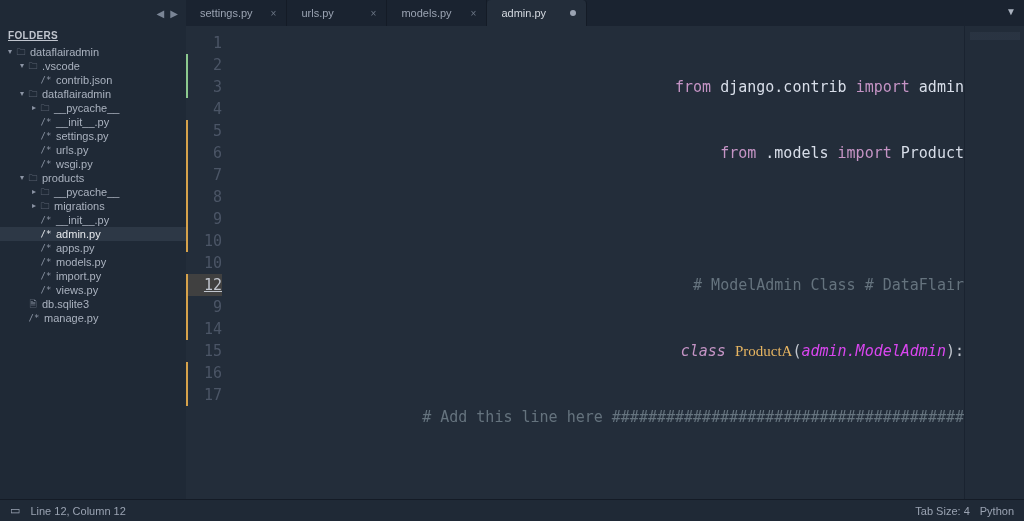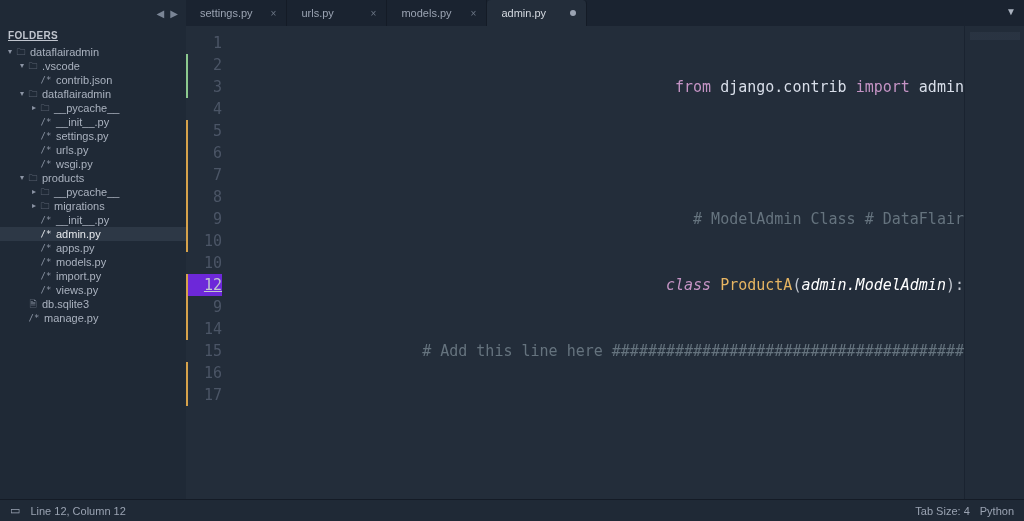--- a/index.html
+++ b/index.html
@@ -28,33 +28,33 @@
   .tree-row.sel { background: #2d3846; color: #e6e9ed; }
   .tree-row.sel .ico, .tree-row.sel .tri { color: #e6e9ed; }
   .d1 { padding-left: 6px; }
   .d2 { padding-left: 18px; }
   .d3 { padding-left: 30px; }
 
   
   .editor-wrap { flex: 1; display: flex; min-width: 0; background: #232d3a; position: relative; }
   .gutter { width: 46px; background: #232d3a; text-align: right; padding: 6px 10px 0 0; font-family: "Consolas","Menlo",monospace; font-size: 15px; color: #4b5566; line-height: 22px; user-select: none; }
   .gutter .ln { height: 22px; }
-  .gutter .ln.cur { color: #c0c5ce; background: #6d28d9; text-decoration: underline; }
+  .gutter .ln.cur { color: #c0c5ce; background: #404040; text-decoration: underline; }
   .mod-bar { position: absolute; left: 0; top: 6px; width: 2px; display: flex; flex-direction: column; }
   .mod-bar span { width: 2px; height: 22px; }
   .mod-bar .g { background: #8cc98f; }
   .mod-bar .y { background: #d6a24b; }
   .code { flex: 1; padding: 6px 0 0 0; font-family: "Consolas","Menlo",monospace; font-size: 15px; line-height: 22px; white-space: pre; color: #c0c5ce; overflow: hidden; text-align: right; }
   .code .line { height: 22px; padding-left: 4px; }
   .kw-mag { color: #c594c5; }
   .kw-imp { color: #c594c5; }
   .kw-cls { color: #c594c5; font-style: italic; }
   .ident { color: #d8dee9; }
-  .name-cls { color: #e7b562; }
-  .arg-ital { color: #ffffff; font-style: italic; margin-top: 44px; }
+  .name-cls { color: #e7b562; font-family: Liberation Serif, serif; }
+  .arg-ital { color: #d946ef; font-style: italic; margin-top: 44px; }
   .punct { color: #c0c5ce; }
   .comment { color: #65737e; }
 
   .minimap { width: 60px; background: #222c39; border-left: 1px solid #1a2330; position: relative; }
   .minimap .mini-view { position: absolute; top: 6px; right: 4px; width: 50px; height: 80px; background: linear-gradient(#3a4556 0 10%, transparent 10%); opacity: 0.3; }
 
   
   .status { height: 22px; background: #1f2936; border-top: 1px solid #141b26; display: flex; align-items: center; font-size: 11px; color: #9aa3b2; padding: 0 10px; gap: 10px; }
   .status .panel-ico { font-size: 11px; }
   .status .spacer { flex: 1; }
@@ -230,20 +230,21 @@
           <div class="ln">10</div>
           <div class="ln cur">12</div>
           <div class="ln">9</div>
           <div class="ln">14</div>
           <div class="ln">15</div>
           <div class="ln">16</div>
           <div class="ln">17</div>
         </div>
       <div class="code">
         <div class="line"><span class="kw-mag">from</span><span class="ident"> django.contrib </span><span class="kw-imp">import</span><span class="ident"> admin</span></div>
+        <div class="line"><span class="kw-mag">from</span><span class="ident"> .models </span><span class="kw-imp">import</span><span class="ident"> Product</span></div>
         <div class="line"></div>
         <div class="line"><span class="comment"># ModelAdmin Class # DataFlair</span></div>
         <div class="line"><span class="kw-cls">class</span><span> </span><span class="name-cls">ProductA</span><span class="punct">(</span><span class="arg-ital">admin.ModelAdmin</span><span class="punct">):</span></div>
         <div class="line"><span class="comment">    # Add this line here #######################################</span></div>
         
         
         
         
         
         

